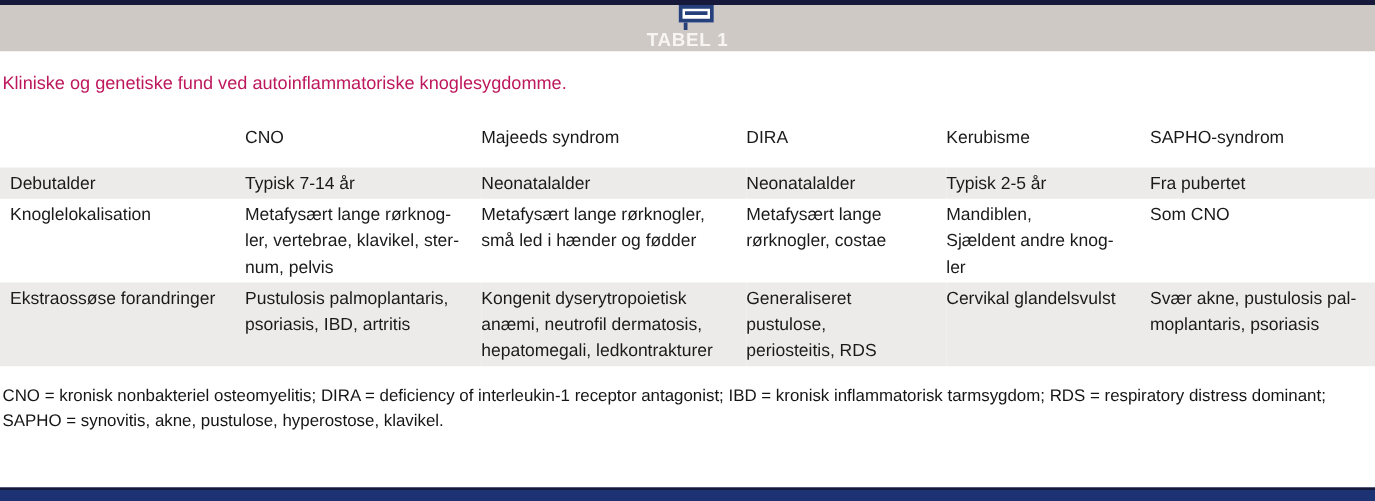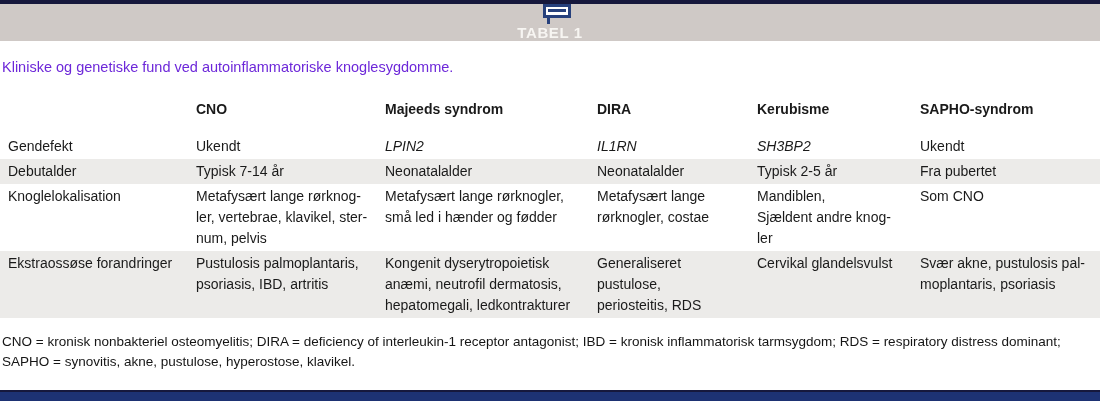--- a/index.html
+++ b/index.html
@@ -40,38 +40,38 @@
   }
   .banner-label {
     color: #f7f5f2;
     font-weight: bold;
     font-size: 15px;
     letter-spacing: 0.6px;
   }
   .caption {
     margin: 18px 0 0 2px;
     font-size: 14.5px;
-    color: #6d28d9;
+    color: #be185d;
   }
   table {
     margin-top: 22px;
     border-collapse: collapse;
     table-layout: fixed;
     width: 1100px;
   }
   th, td {
     text-align: left;
     vertical-align: top;
     font-size: 14px;
     line-height: 21px;
     padding: 2px 14px 2px 0;
     color: #1a1a1a;
     white-space: pre-line;
   }
-  th { font-weight: bold; padding-bottom: 14px; }
+  th { font-weight: normal; padding-bottom: 14px; }
   th:first-child, td:first-child { padding-left: 8px; }
   tr.alt { background: var(--c-stripe, #ecebe9); }
   .gene { font-style: italic; }
   .footnote {
     margin: 14px 2px 0 2px;
     font-size: 13.5px;
     line-height: 20px;
     color: #151515;
   }
   .footnote .it { }
@@ -115,28 +115,20 @@
       <tr>
         <th></th>
         <th>CNO</th>
         <th>Majeeds syndrom</th>
         <th>DIRA</th>
         <th>Kerubisme</th>
         <th>SAPHO-syndrom</th>
       </tr>
     </thead>
     <tbody>
-      <tr>
-        <td>Gendefekt</td>
-        <td>Ukendt</td>
-        <td class="gene">LPIN2</td>
-        <td class="gene">IL1RN</td>
-        <td class="gene">SH3BP2</td>
-        <td>Ukendt</td>
-      </tr>
       <tr class="alt">
         <td>Debutalder</td>
         <td>Typisk 7-14 år</td>
         <td>Neonatalalder</td>
         <td>Neonatalalder</td>
         <td>Typisk 2-5 år</td>
         <td>Fra pubertet</td>
       </tr>
       <tr>
         <td>Knoglelokalisation</td>

